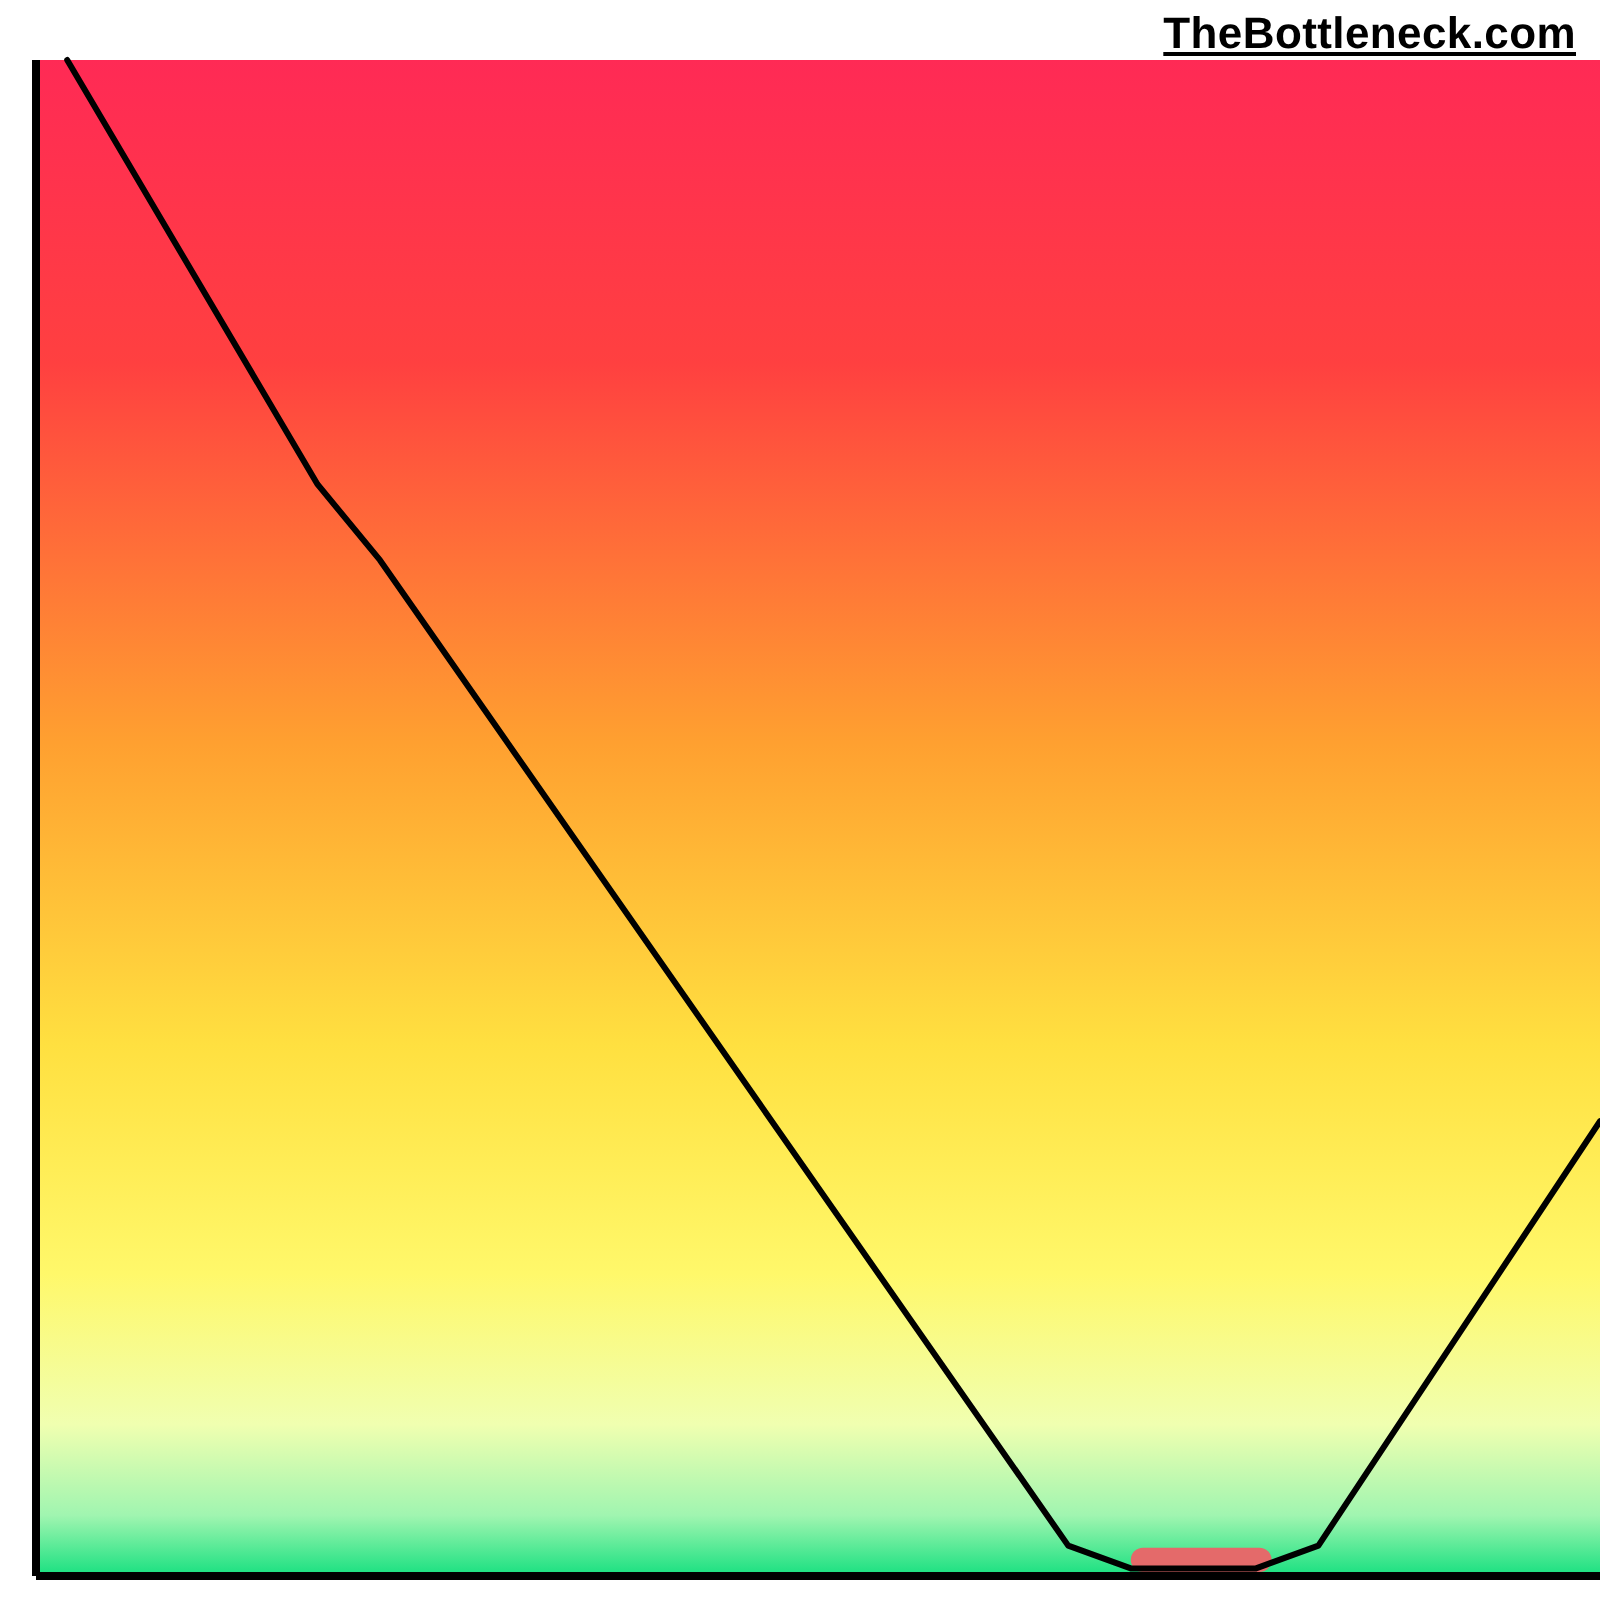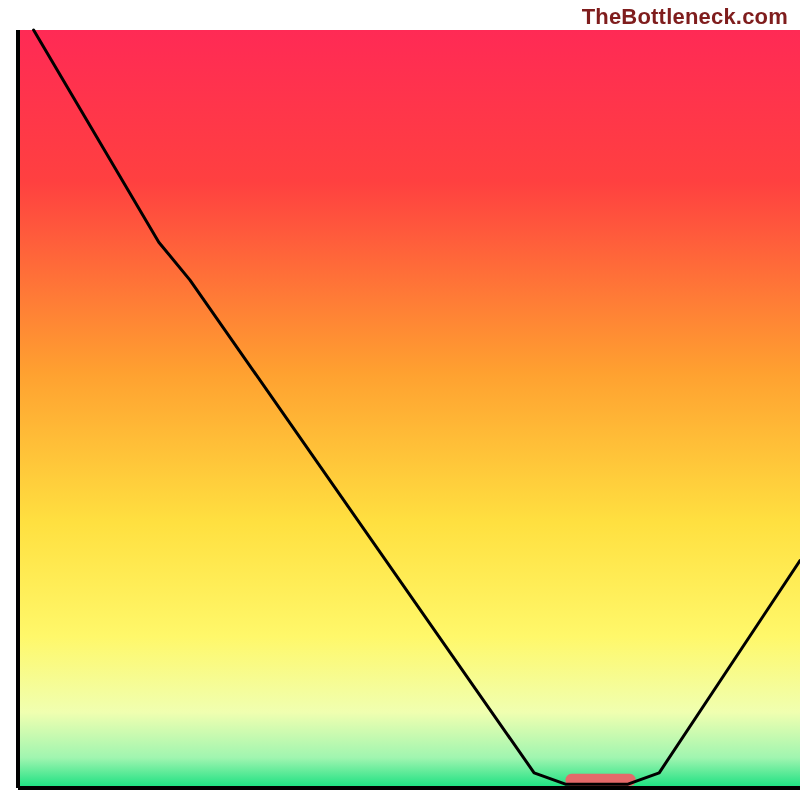--- a/index.html
+++ b/index.html
@@ -14,23 +14,24 @@
     position: relative;
     width: 800px;
     height: 800px;
   }
   .watermark {
     position: absolute;
     top: 4px;
     right: 12px;
     font-size: 22px;
     font-weight: 600;
-    color: #7f1d1d;
+    color: #000000;
     letter-spacing: 0.2px;
     z-index: 10;
+    text-decoration: underline;
   }
   svg.plot {
     position: absolute;
     left: 0;
     top: 0;
   }
 </style>
 </head>
 <body>
 

